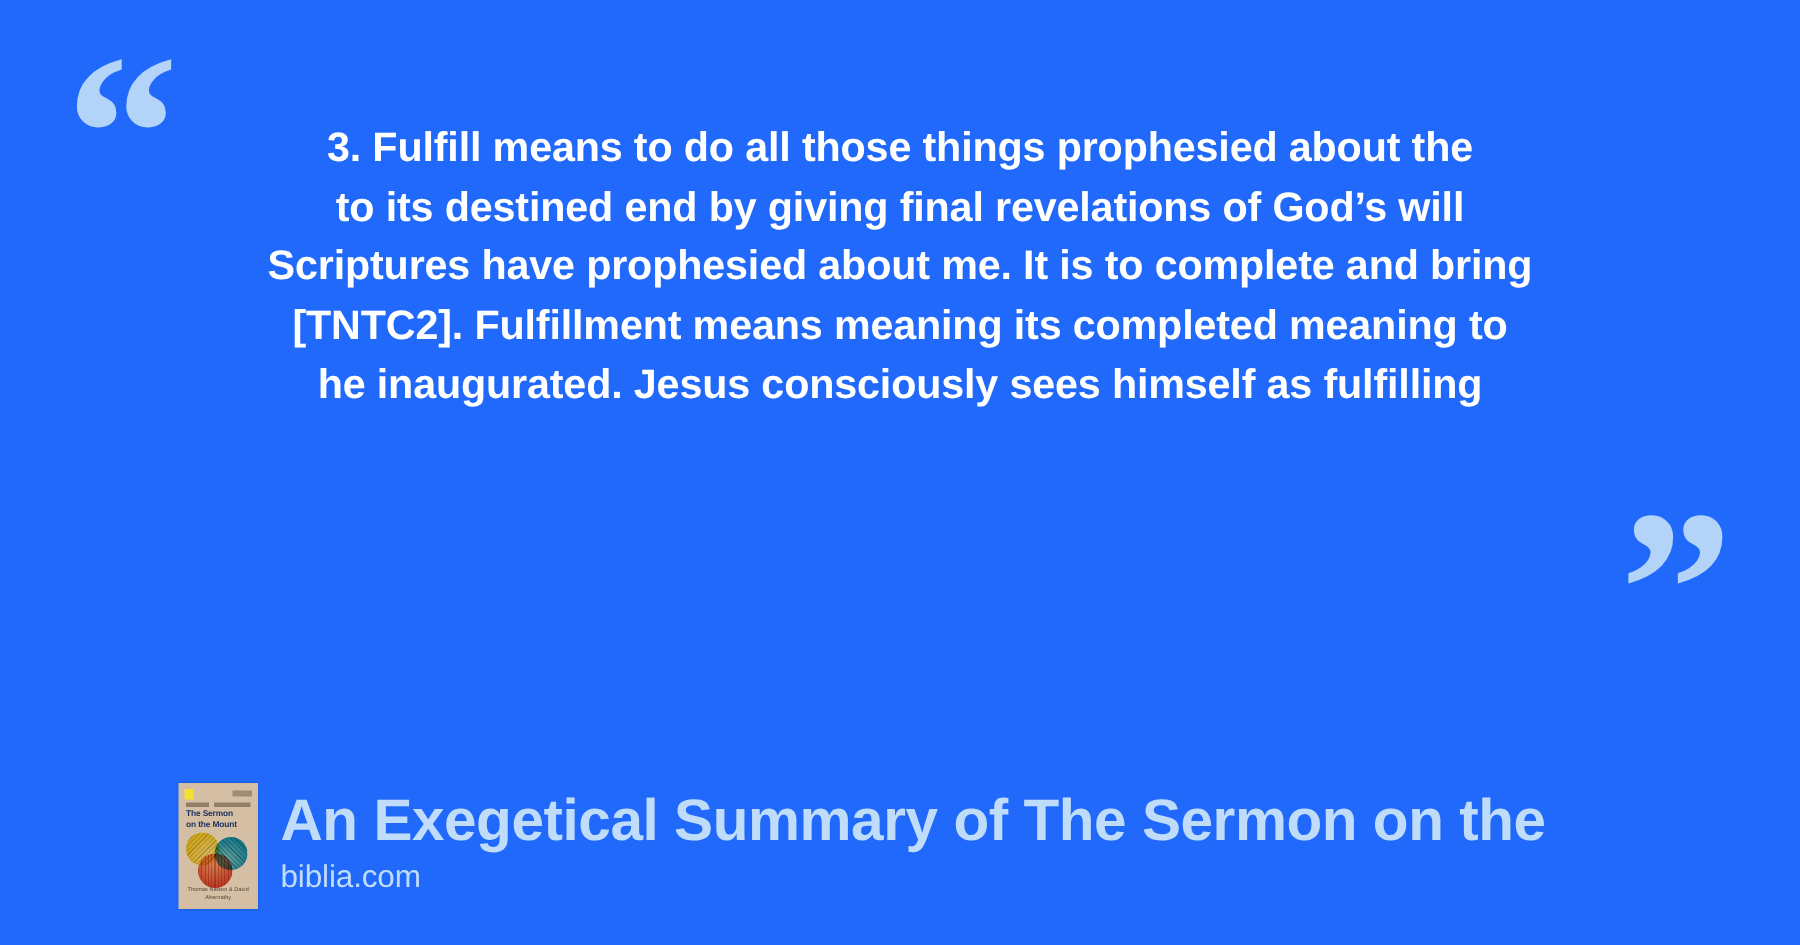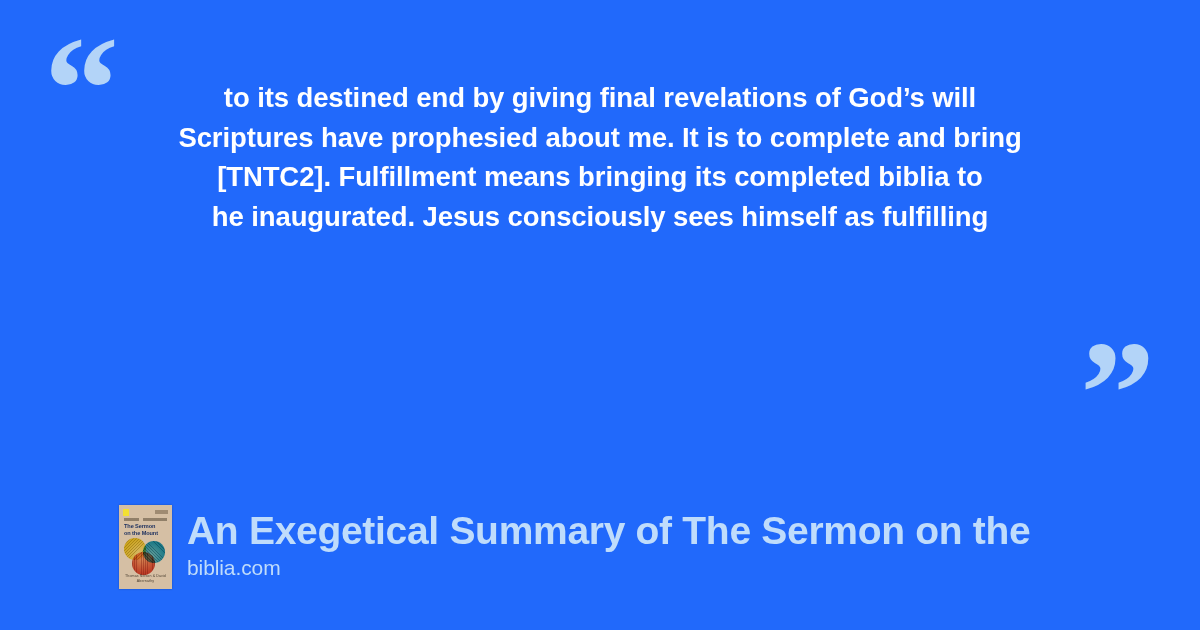--- a/index.html
+++ b/index.html
@@ -59,21 +59,21 @@
     font-weight: 700;
     line-height: 39.5px;
     letter-spacing: -0.1px;
     white-space: nowrap;
   }
 
   
   .footer {
     position: absolute;
     left: 119px;
-    top: 505px;
+    top: 522px;
     display: flex;
     align-items: flex-start;
   }
 
   
   .book-cover {
     position: relative;
     width: 53px;
     height: 84px;
     background: #d5bfa4;
@@ -188,23 +188,24 @@
   }
 </style>
 </head>
 <body>
 
 <div class="card">
 
   <span class="quote-mark quote-open">“</span>
 
   <div class="quote-body">
+    <span class="quote-line">3. Fulfill means to do all those things prophesied about the</span>
     <span class="quote-line">to its destined end by giving final revelations of God’s will</span>
     <span class="quote-line">Scriptures have prophesied about me. It is to complete and bring</span>
-    <span class="quote-line">[TNTC2]. Fulfillment means bringing its completed biblia to</span>
+    <span class="quote-line">[TNTC2]. Fulfillment means meaning its completed meaning to</span>
     <span class="quote-line">he inaugurated. Jesus consciously sees himself as fulfilling</span>
   </div>
 
   <span class="quote-mark quote-close">”</span>
 
   <div class="footer">
 
     <div class="book-cover">
       <span class="bc-tab-left"></span>
       <span class="bc-tab-right"></span>

